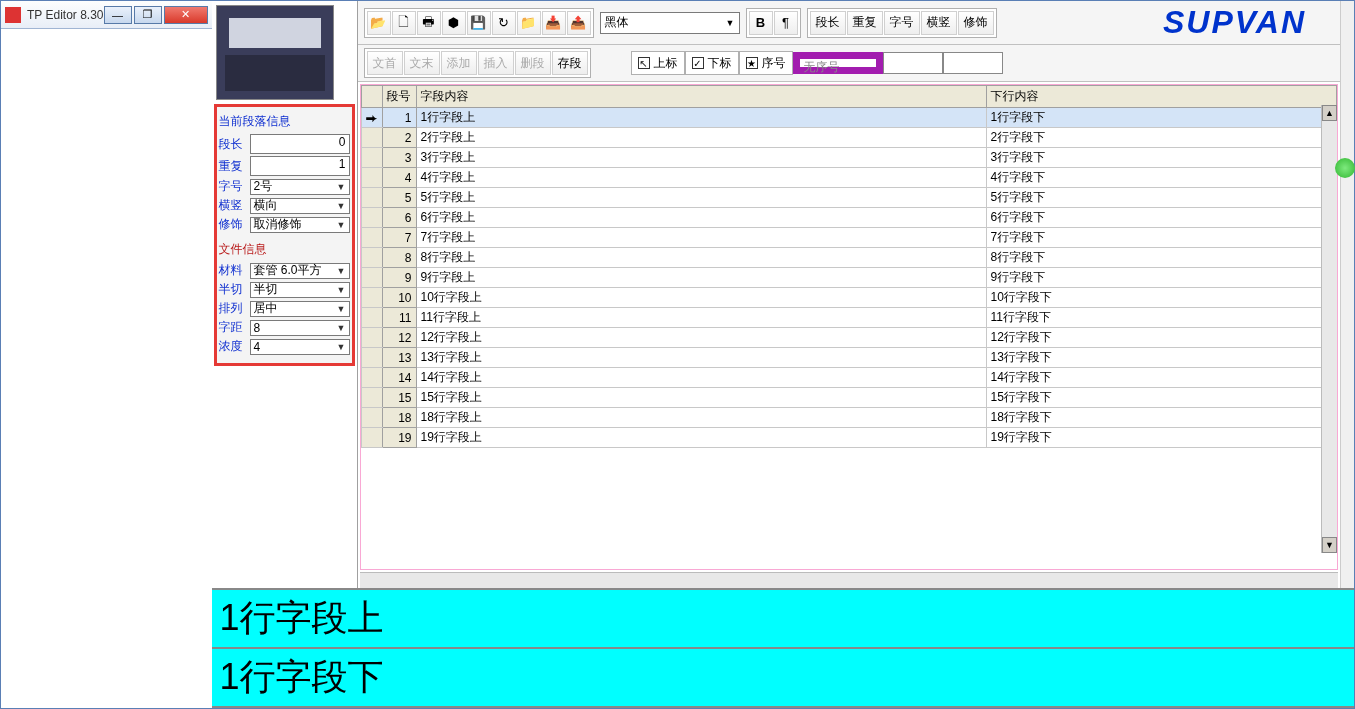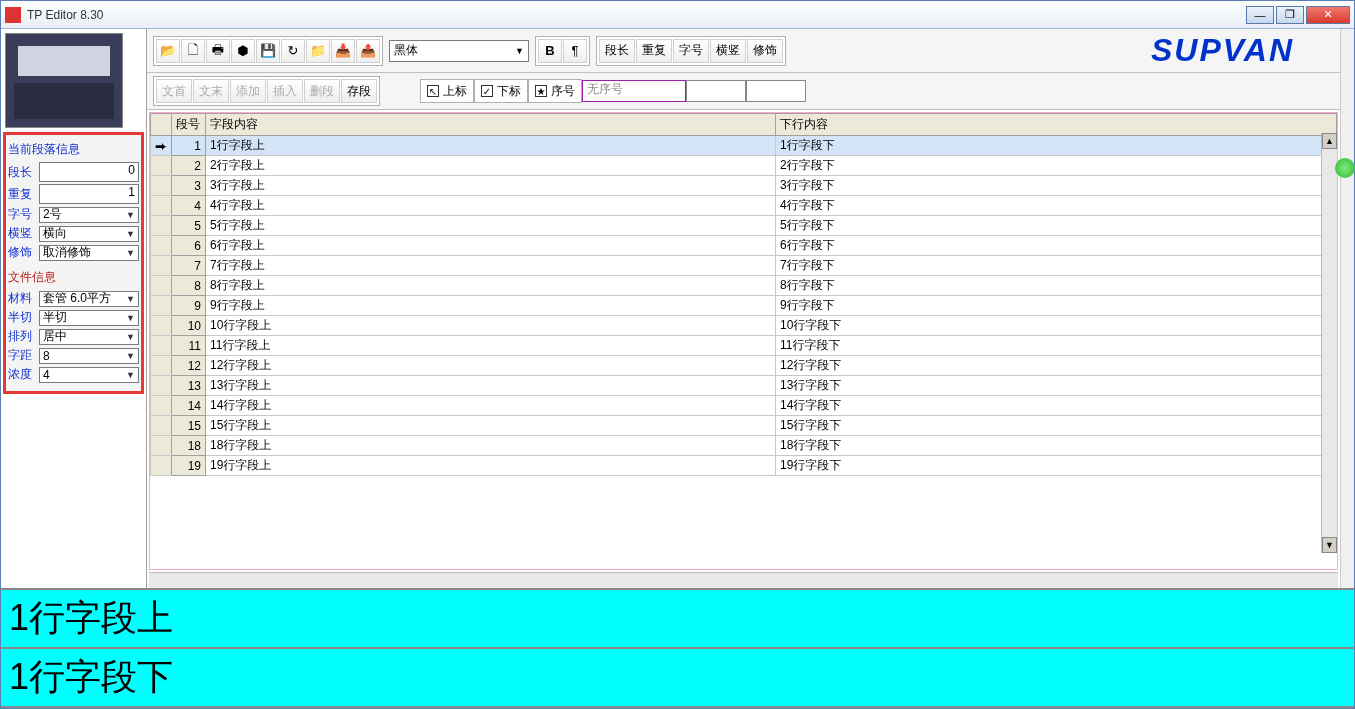--- a/index.html
+++ b/index.html
@@ -1,17 +1,17 @@
 <!DOCTYPE html>
 <html><head>
 <meta charset="utf-8">
 <style>
 * { box-sizing: border-box; margin: 0; padding: 0; }
 body { font-family: "Microsoft YaHei", SimSun, sans-serif; font-size: 12px; background: #fff; overflow: hidden; }
-.window { width: 1355px; height: 709px; display: flex; flex-direction: column; border: 1px solid #5a7fb5; }
+.window { width: 1355px; height: 709px; display: flex; flex-direction: row; border: 1px solid #5a7fb5; }
 .titlebar { height: 28px; background: linear-gradient(#fdfefe, #e8eef7); display: flex; align-items: center; padding: 0 4px; border-bottom: 1px solid #a0b5d3; }
 .titlebar .icon { width: 16px; height: 16px; background: #d33; margin-right: 6px; }
 .titlebar .title { flex: 1; color: #333; }
 .winbtns { display: flex; gap: 2px; }
 .winbtn { width: 28px; height: 18px; border: 1px solid #577aa8; background: linear-gradient(#eaf1fb,#c7d8ee); display: flex; align-items: center; justify-content: center; font-size: 11px; }
 .winbtn.close { background: linear-gradient(#f07a6f,#d9392b); color: #fff; width: 44px; }
 .content { display: flex; flex: 1; min-height: 0; flex-direction: column; }
 .upper { display: flex; flex: 1; min-height: 0; }
 .leftcol { width: 145px; display: flex; flex-direction: column; }
 .device { width: 118px; height: 95px; background: #3a3d5a; margin: 4px; border: 1px solid #888; position: relative; }
@@ -26,25 +26,25 @@
 .frow .sel::after { content: "▼"; font-size: 9px; color: #333; }
 .filehdr { color: #b91c1c; font-size: 12px; margin-top: 6px; padding: 2px 0; }
 .maincol { flex: 1; display: flex; flex-direction: column; border-left: 1px solid #a0a0a0; min-width: 0; }
 .toolbar { display: flex; align-items: center; padding: 3px 6px; gap: 6px; border-bottom: 1px solid #c0c0c0; background: #f5f5f5; }
 .tgroup { display: flex; border: 1px solid #b0b0b0; padding: 2px; gap: 1px; background: #fff; }
 .tbtn { width: 24px; height: 24px; border: 1px solid #d0d0d0; background: linear-gradient(#fff,#eee); display: flex; align-items: center; justify-content: center; font-size: 13px; }
 .tbtn.txt { width: auto; padding: 0 5px; font-size: 12px; }
 .tbtn.disabled { color: #aaa; }
 .fontsel { height: 22px; border: 1px solid #7a7a7a; width: 140px; padding: 0 4px; display: flex; align-items: center; justify-content: space-between; background: #fff; }
 .fontsel::after { content: "▼"; font-size: 9px; }
-.brand { margin-left: auto; margin-right: 40px; font-size: 32px; font-weight: bold; font-style: italic; color: #0033cc; letter-spacing: 2px; }
+.brand { margin-left: auto; margin-right: 28px; font-size: 32px; font-weight: bold; font-style: italic; color: #0033cc; letter-spacing: 2px; }
 .toolbar2 { display: flex; align-items: center; padding: 3px 6px; border-bottom: 1px solid #c0c0c0; background: #f5f5f5; }
 .chkbtn { height: 24px; border: 1px solid #b0b0b0; background: #fff; display: flex; align-items: center; padding: 0 6px; gap: 4px; font-size: 12px; }
 .chkbtn .box { width: 12px; height: 12px; border: 1px solid #333; display: inline-flex; align-items: center; justify-content: center; font-size: 10px; }
-.seqinp { height: 22px; border: 1px solid #a21caf; background: #fff; width: 104px; padding: 0 4px; font-size: 12px; color: #888; }
+.seqinp { height: 22px; border: 7px solid #a21caf; background: #fff; width: 90px; padding: 0 4px; font-size: 12px; color: #888; }
 .numinp { height: 22px; border: 1px solid #888; background: #fff; width: 60px; }
 .tablewrap { flex: 1; overflow: auto; position: relative; border: 1px solid #f9a8d4; margin: 2px; }
 table { border-collapse: collapse; width: 100%; font-size: 12px; }
 th { background: #ece9d8; border: 1px solid #a0a0a0; text-align: left; padding: 2px 4px; font-weight: normal; position: sticky; top: 0; }
 td { border: 1px solid #c8c8c8; padding: 1px 4px; height: 18px; }
 tr:first-child td { background: #d4e4f7; }
 .rowhdr { background: #ece9d8; text-align: right; width: 30px; border: 1px solid #a0a0a0; }
 .leftgutter { width: 18px; background: #ece9d8; border-right: 1px solid #a0a0a0; }
 .scrollv { position: absolute; right: 0; top: 20px; bottom: 16px; width: 16px; background: #e8e8e8; border-left: 1px solid #bbb; }
 .scrollv .up, .scrollv .dn { height: 16px; background: #d4d0c8; border: 1px solid #888; display: flex; align-items: center; justify-content: center; font-size: 9px; }

